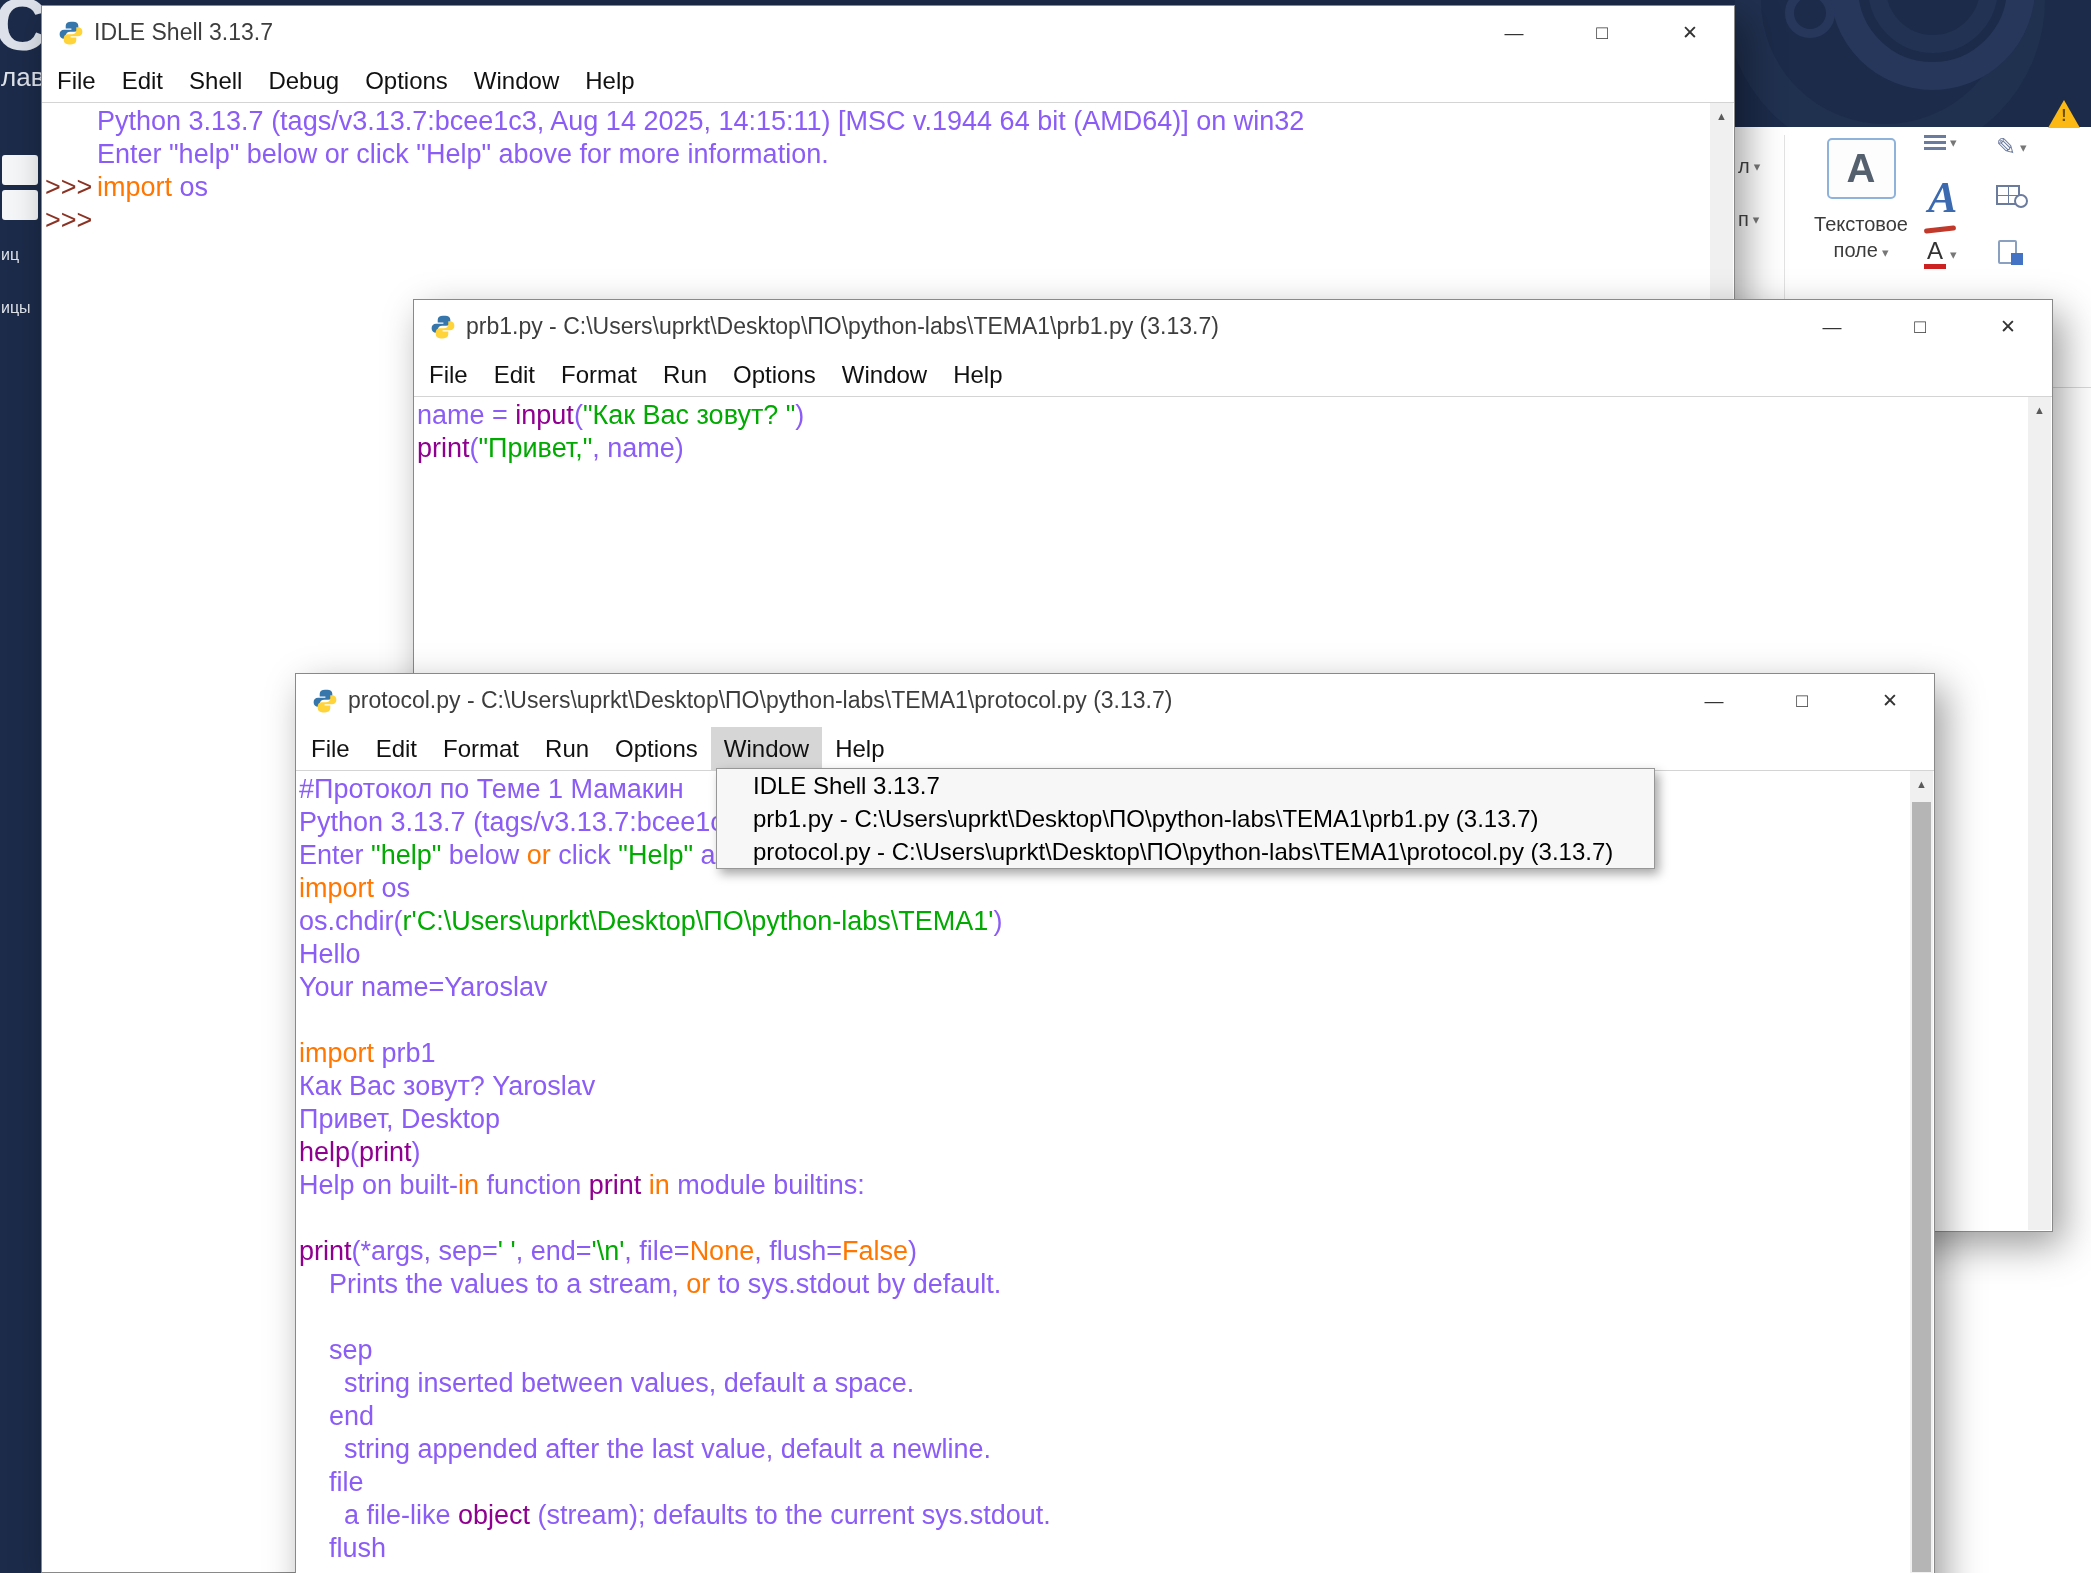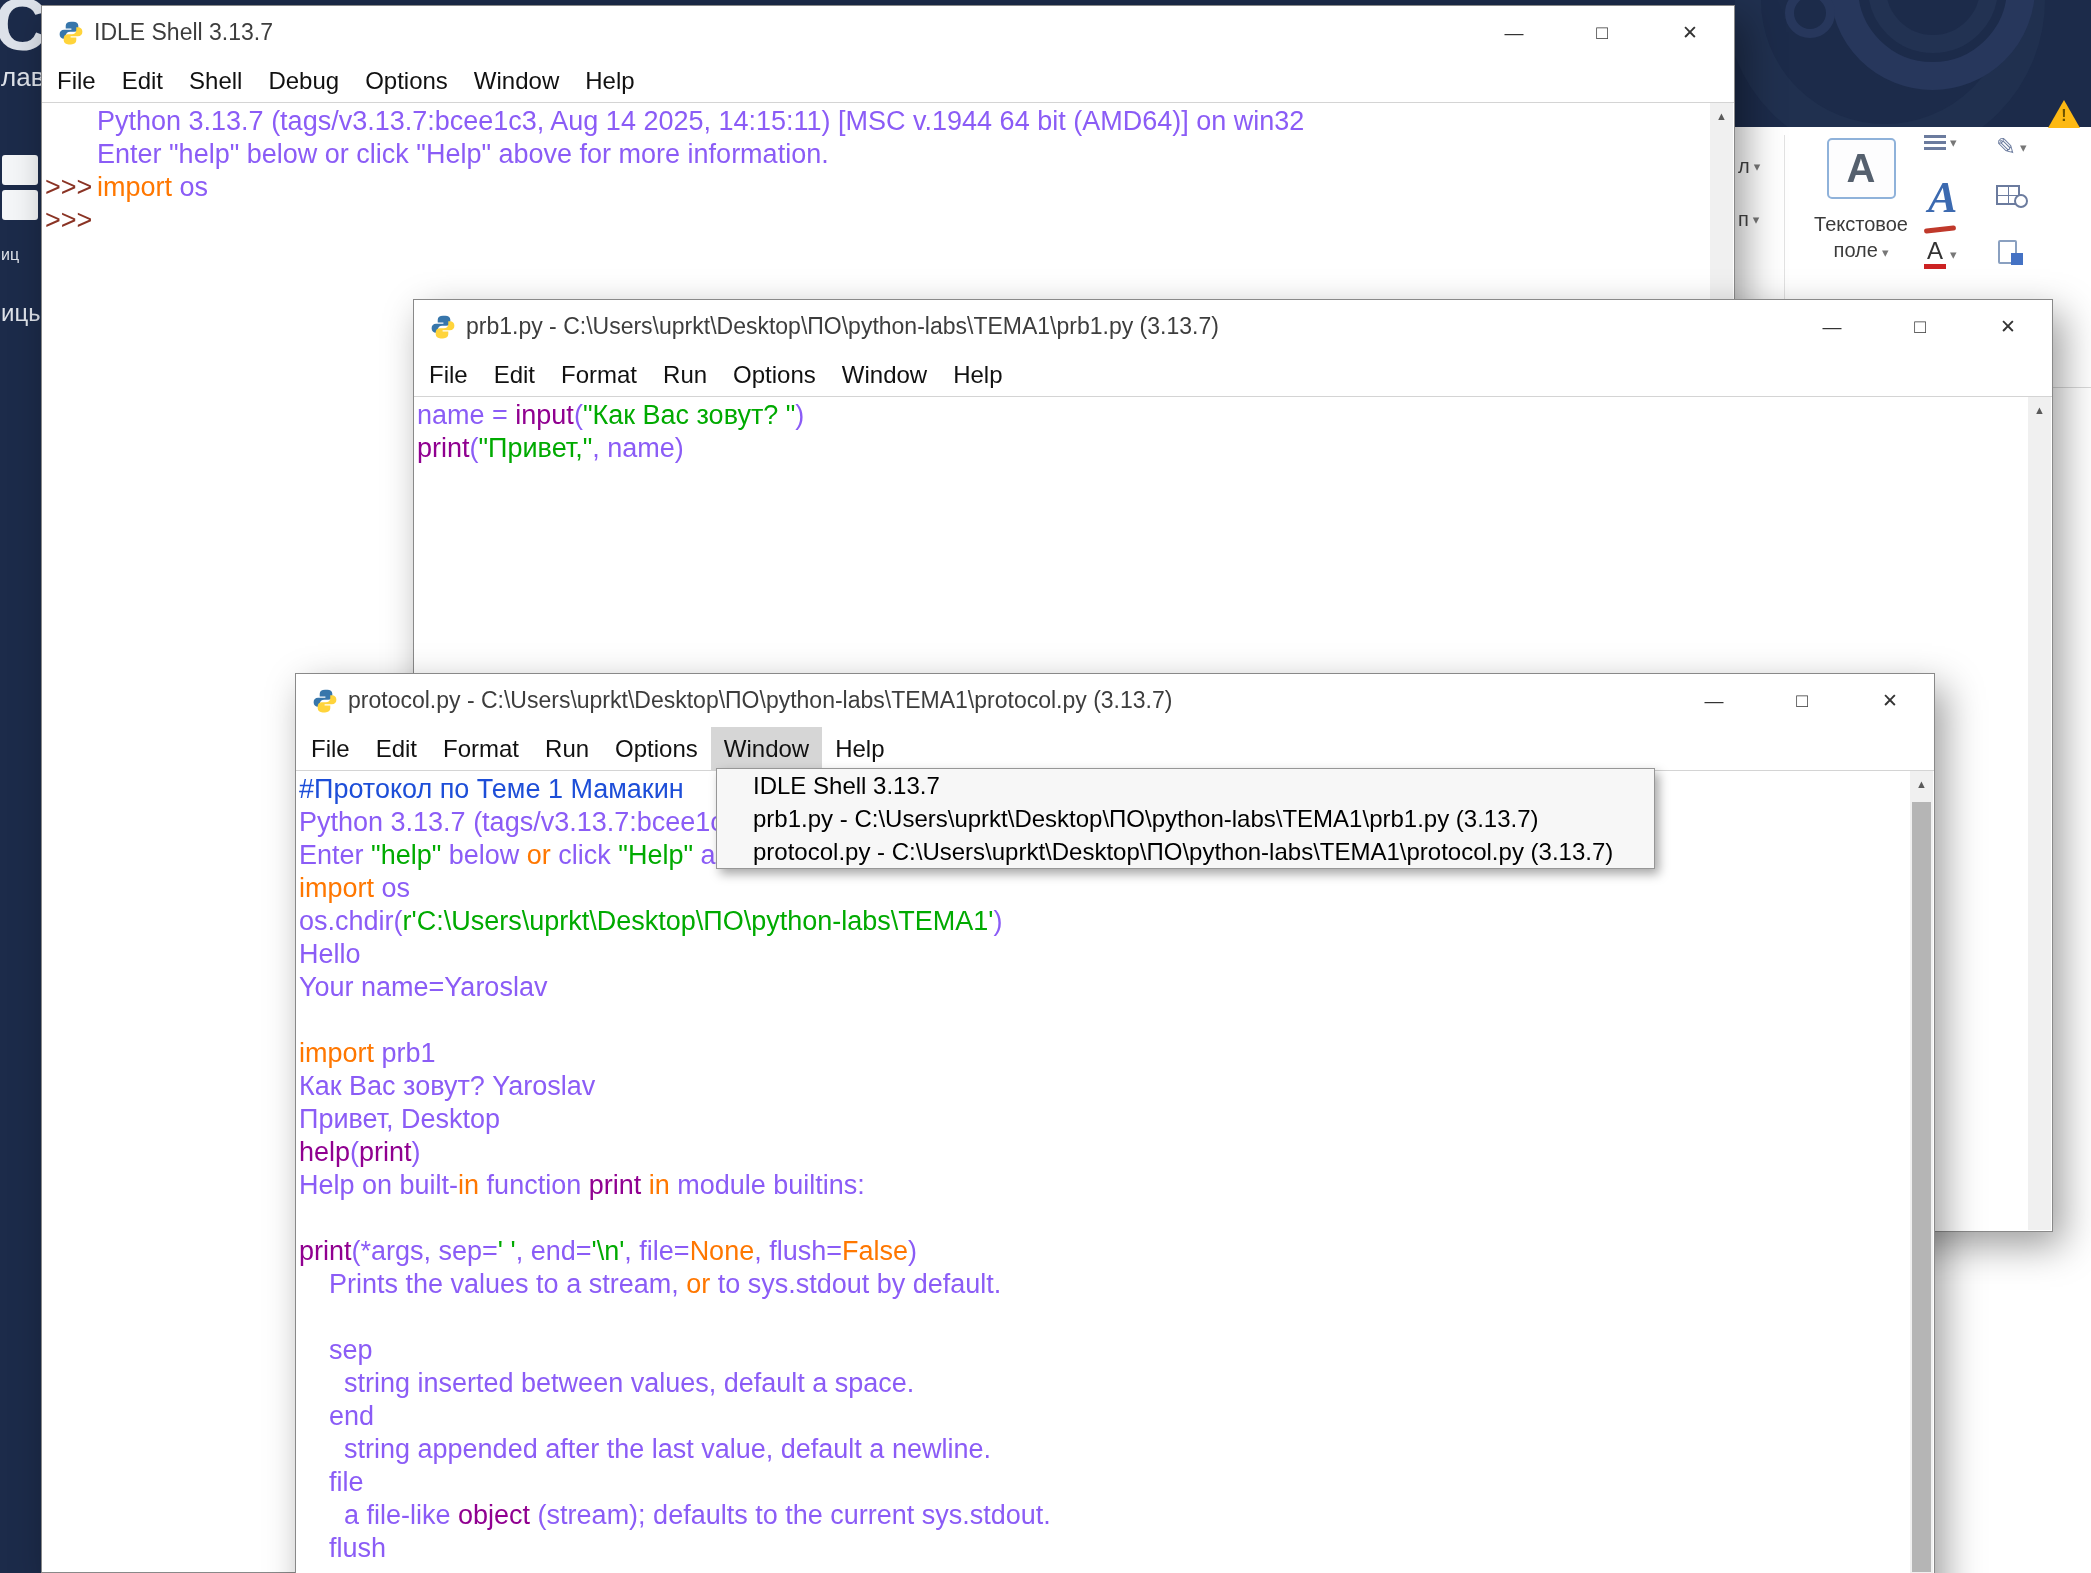--- a/index.html
+++ b/index.html
@@ -5,21 +5,21 @@
   *{box-sizing:border-box;margin:0;padding:0}
   body{margin:0;background:#10182e;font-family:"Liberation Sans",sans-serif}
   .desktop{position:relative;width:2091px;height:1573px;background:#1c2b4a;overflow:hidden}
 
   
   .left-strip{position:absolute;left:0;top:0;width:41px;height:100%;background:#1c2b4a;overflow:hidden;z-index:1}
   .ls-logo{position:absolute;left:-6px;top:-18px;font-size:74px;font-weight:bold;color:#dde2ea}
   .ls-f{position:absolute;left:1px;color:#dfe3ea;white-space:nowrap}
   .ls-f1{top:62px;font-size:26px}
   .ls-f2{top:246px;font-size:16px}
-  .ls-f3{top:299px;font-size:24px}
+  .ls-f3{top:299px;font-size:16px}
   .ls-tbl{position:absolute;left:2px;top:155px}
   .ls-tbl div{width:36px;height:30px;background:#f4f6f8;border-radius:3px;margin-bottom:5px}
 
   .word-top{position:absolute;left:1735px;top:0;width:356px;height:127px;background:#1c2b4a;overflow:hidden;z-index:1}
   .ring{position:absolute;border-radius:50%}
   .ring-d{left:-10px;top:-160px;width:320px;height:320px;border:36px solid #20304f}
   .ring-a{left:95px;top:-115px;width:205px;height:205px;border:28px solid #27375c}
   .ring-b{left:133px;top:-77px;width:130px;height:130px;border:18px solid #223252}
   .ring-c{left:50px;top:-12px;width:50px;height:50px;border:9px solid #27375c}
 
@@ -58,21 +58,21 @@
   .app-icon{width:26px;height:26px;margin-right:10px;flex:none}
   .win-title{font-size:23px;color:#3d3d3d;white-space:nowrap;overflow:hidden}
   .caption{position:absolute;right:0;top:0;height:53px;display:flex}
   .cap-btn{width:88px;height:53px;display:flex;align-items:center;justify-content:center;font-size:19px;color:#333;cursor:default}
   .menubar{height:44px;display:flex;align-items:center;border-bottom:1px solid #d4d4d4;padding-left:2px;font-size:24px;color:#111;background:#fff}
   .menu-item{padding:0 13px;height:100%;display:flex;align-items:center;cursor:default}
   .menu-active{background:#d6d6d6}
   .content{position:absolute;left:0;top:97px;right:24px;bottom:0;overflow:hidden;font-size:27px;line-height:33px;padding:2px 0 0 3px;color:#000}
   .cline{white-space:pre}
   .gutter{display:inline-block;width:52px;color:#8a3324}
-  .tk-n{color:#8b5cf6}.tk-k{color:#ff7700}.tk-b{color:#900090}.tk-s{color:#00aa00}.tk-c{color:#1d4ed8}
+  .tk-n{color:#8b5cf6}.tk-k{color:#ff7700}.tk-b{color:#900090}.tk-s{color:#00aa00}.tk-c{color:#8b5cf6}
   .vscroll{position:absolute;right:1px;top:97px;bottom:1px;width:23px;background:#f0f0f0}
   .scroll-arrow{height:26px;display:flex;align-items:center;justify-content:center;font-size:11px;color:#5a5a5a}
   .scroll-thumb{position:absolute;left:2px;right:2px;background:#b5b5b5}
   .dropdown{position:absolute;left:420px;top:94px;width:939px;background:#f7f7f7;border:1px solid #979797;box-shadow:4px 5px 10px rgba(0,0,0,.35);z-index:10}
   .dropdown-item{height:33px;line-height:33px;padding-left:36px;font-size:24px;color:#000;white-space:nowrap;overflow:hidden;cursor:default}
 
   #win-shell{left:41px;top:5px;width:1694px;height:1568px;z-index:10}
   #win-prb1{left:413px;top:299px;width:1640px;height:933px;z-index:20}
   #win-protocol{left:295px;top:673px;width:1640px;height:1400px;z-index:30}
 </style>

